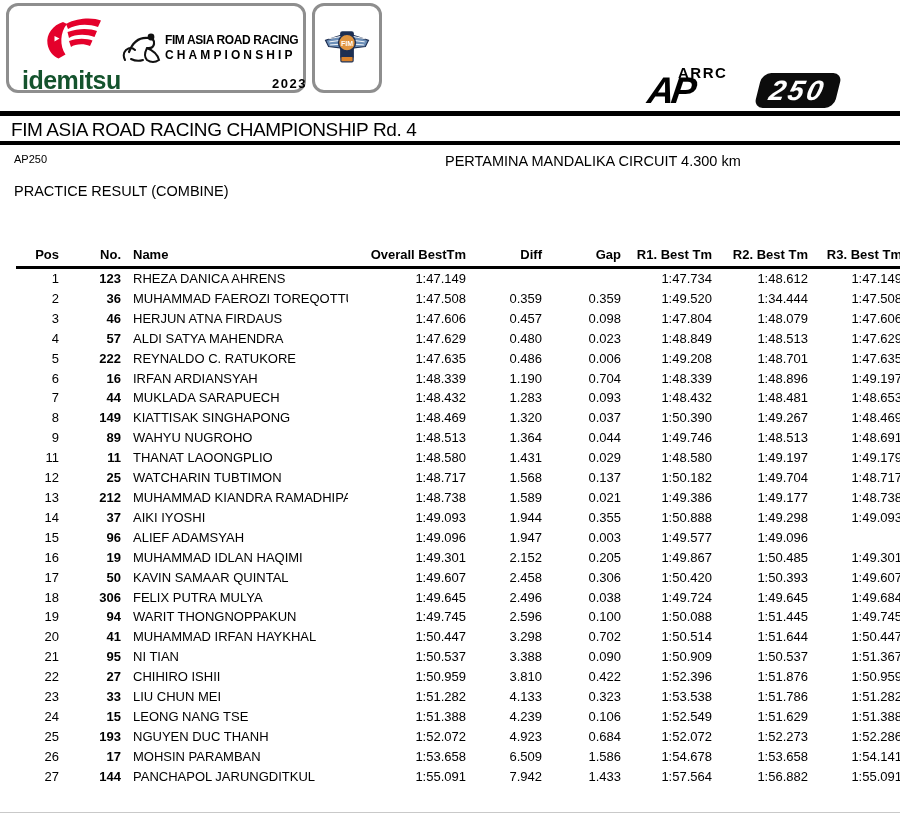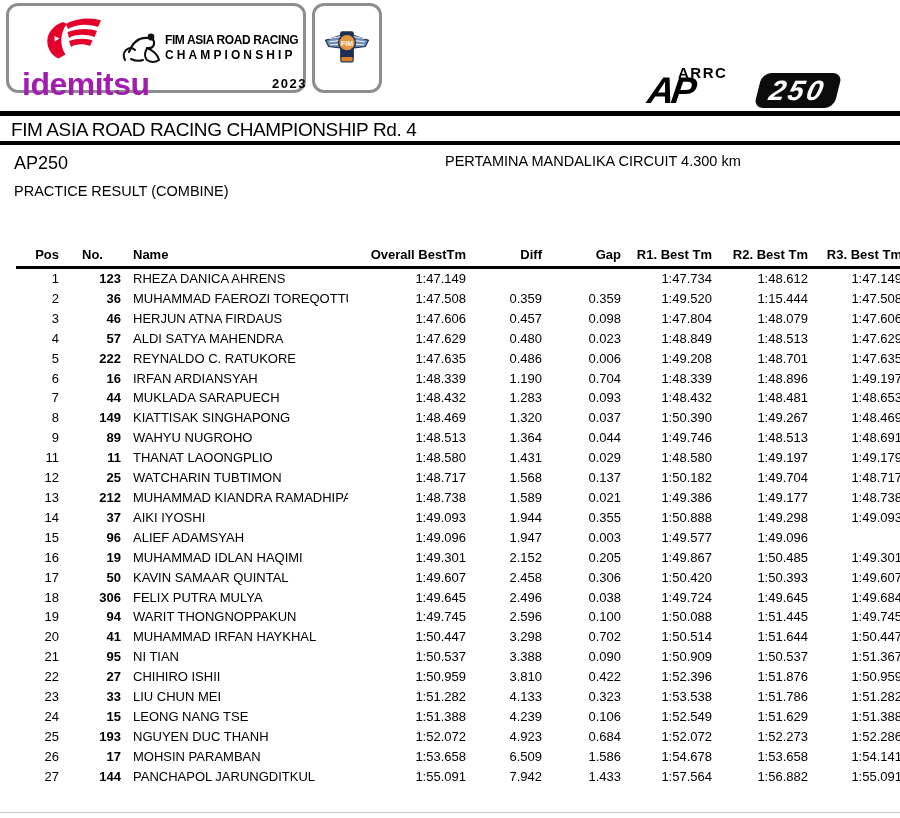--- a/index.html
+++ b/index.html
@@ -14,21 +14,21 @@
     border:3px solid #8e8e8e; border-radius:12px; background:#fff;
   }
   .logo-box-right {
     position:absolute; left:312px; top:3px; width:70px; height:90px;
     border:3px solid #8e8e8e; border-radius:12px; background:#fff;
     display:flex; align-items:center; justify-content:center;
   }
   .idemitsu-mark { position:absolute; left:34px; top:9px; width:60px; height:50px; }
   .idemitsu-word {
     position:absolute; left:13px; top:60px; width:110px;
-    font-size:32px; font-weight:bold; color:#a21caf; letter-spacing:-0.5px;
+    font-size:25px; font-weight:bold; color:#14532d; letter-spacing:-0.5px;
   }
   .rider-icon { position:absolute; left:112px; top:26px; width:42px; height:34px; }
   .series-text { position:absolute; left:156px; top:27px; width:142px; }
   .series-line1 { font-size:12px; font-weight:bold; letter-spacing:-0.4px; white-space:nowrap; }
   .series-line2 { font-size:12px; font-weight:bold; letter-spacing:3.1px; white-space:nowrap; margin-top:1px; }
   .series-year  { font-size:13px; font-weight:bold; letter-spacing:1.5px; text-align:right; margin-top:14px; }
   
   .arrc-logo { position:absolute; left:648px; top:64px; width:236px; height:48px; }
   .arrc-word { position:absolute; left:30px; top:0; font-size:15px; font-weight:bold; letter-spacing:1.5px; }
   .ap-text {
@@ -39,41 +39,41 @@
     position:absolute; left:110px; top:9px; background:#0c0c0c; border-radius:9px;
     transform:skewX(-14deg); padding:0 12px; height:35px; display:flex; align-items:center;
   }
   .n250-text {
     color:#fff; font-size:28px; font-weight:bold; font-style:italic; letter-spacing:3px; line-height:35px;
   }
   
   .bar1 { position:absolute; left:0; top:111px; width:900px; height:5px; background:#000; }
   .doc-title { position:absolute; left:1px; top:119px; font-size:19px; letter-spacing:-0.4px; white-space:nowrap;padding-left:10px; }
   .bar2 { position:absolute; left:0; top:141px; width:900px; height:4px; background:#000; }
-  .info-class   { position:absolute; left:14px;  top:153px; font-size:18px; }
+  .info-class   { position:absolute; left:14px;  top:153px; font-size:11px; }
   .info-circuit { position:absolute; left:445px; top:153px; font-size:14.5px; }
   .info-session { position:absolute; left:14px;  top:183px; font-size:14.5px; }
   
   table.results {
     position:absolute; left:16px; top:247px; width:900px;
     border-collapse:collapse; table-layout:fixed;
   }
   .results th {
     font-size:13px; font-weight:bold; padding:0 0 4px 0;
     border-bottom:3px solid #000; white-space:nowrap;
   }
   .results td {
     font-size:13px; height:19.9px; line-height:19.9px; padding:0; white-space:nowrap;
     overflow:hidden;
   }
   .al { text-align:left;margin-top:44px; }
   .ar { text-align:right; }
   .results .c-pos  { padding-right:5px; }
   .results .c-no   { padding-right:2px; font-weight:bold; }
-  .results th.c-no { font-weight:bold;text-align:center; }
+  .results th.c-no { font-weight:bold; }
   .results .c-name { padding-left:10px; }
   .results .c-num  { padding-right:2px; }
   .bottom-rule { position:absolute; left:0; top:812px; width:900px; height:1px; background:#c9c9c9; }
 </style>
 </head>
 <body>
 
 <div class="logo-box-left">
   <svg class="idemitsu-mark" viewBox="0 0 120 100" xmlns="http://www.w3.org/2000/svg">
     <path d="M40,14 C20,20 6,38 9,58 C11,72 20,82 31,87 L45,79 C33,62 34,34 48,18 Z" fill="#e4002b"></path>
@@ -167,21 +167,21 @@
         <td></td>
       </tr>
       <tr>
         <td class="ar c-pos">2</td>
         <td class="ar c-no">36</td>
         <td class="al c-name">MUHAMMAD FAEROZI TOREQOTTU</td>
         <td class="ar c-num">1:47.508</td>
         <td class="ar c-num">0.359</td>
         <td class="ar c-num">0.359</td>
         <td class="ar c-num">1:49.520</td>
-        <td class="ar c-num">1:15.444</td>
+        <td class="ar c-num">1:34.444</td>
         <td class="ar c-num">1:47.508</td>
         <td></td>
       </tr>
       <tr>
         <td class="ar c-pos">3</td>
         <td class="ar c-no">46</td>
         <td class="al c-name">HERJUN ATNA FIRDAUS</td>
         <td class="ar c-num">1:47.606</td>
         <td class="ar c-num">0.457</td>
         <td class="ar c-num">0.098</td>

